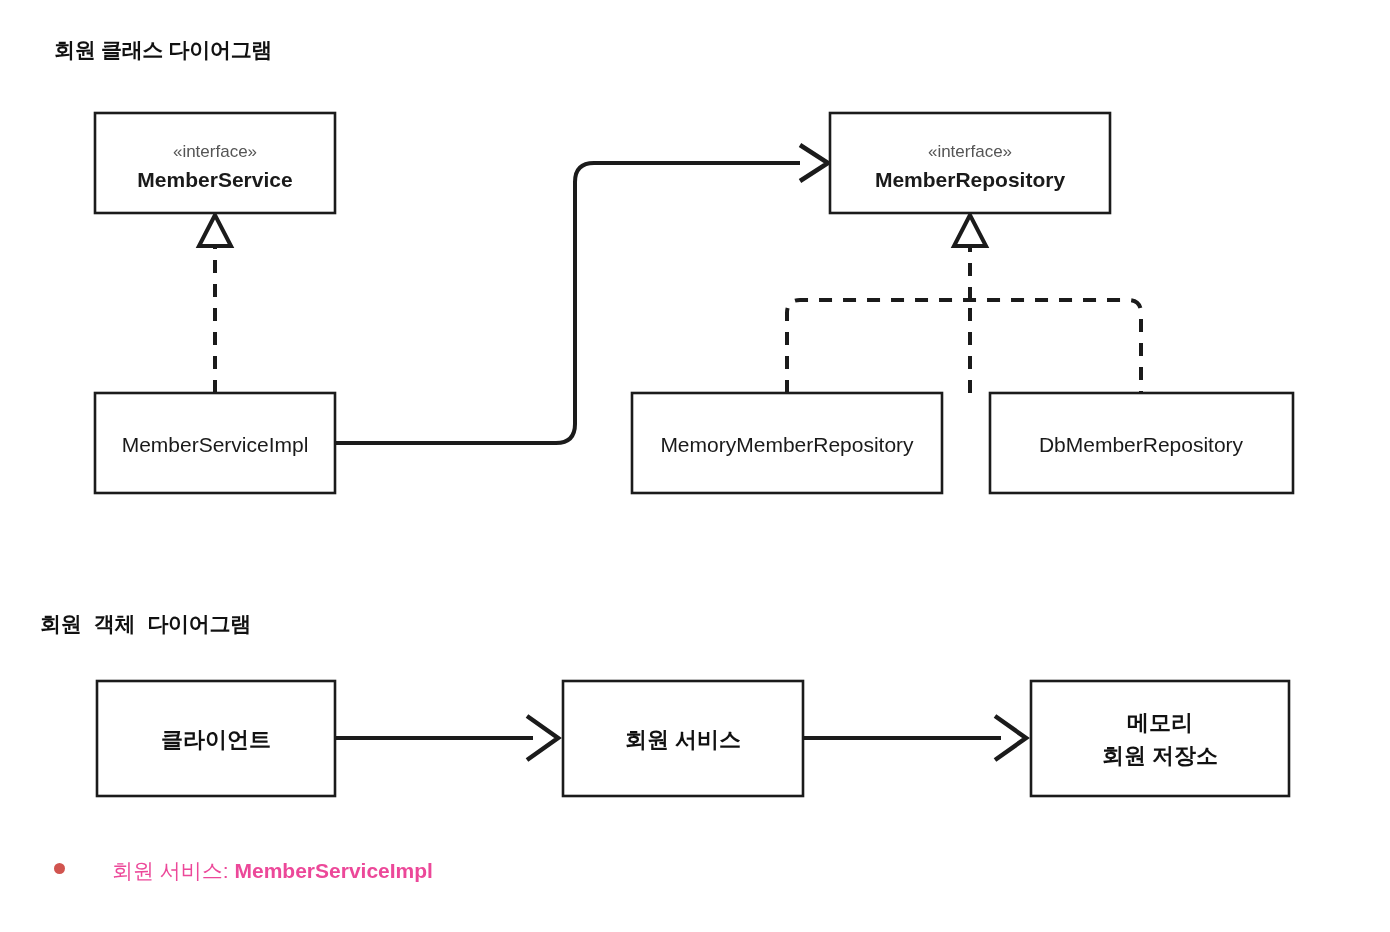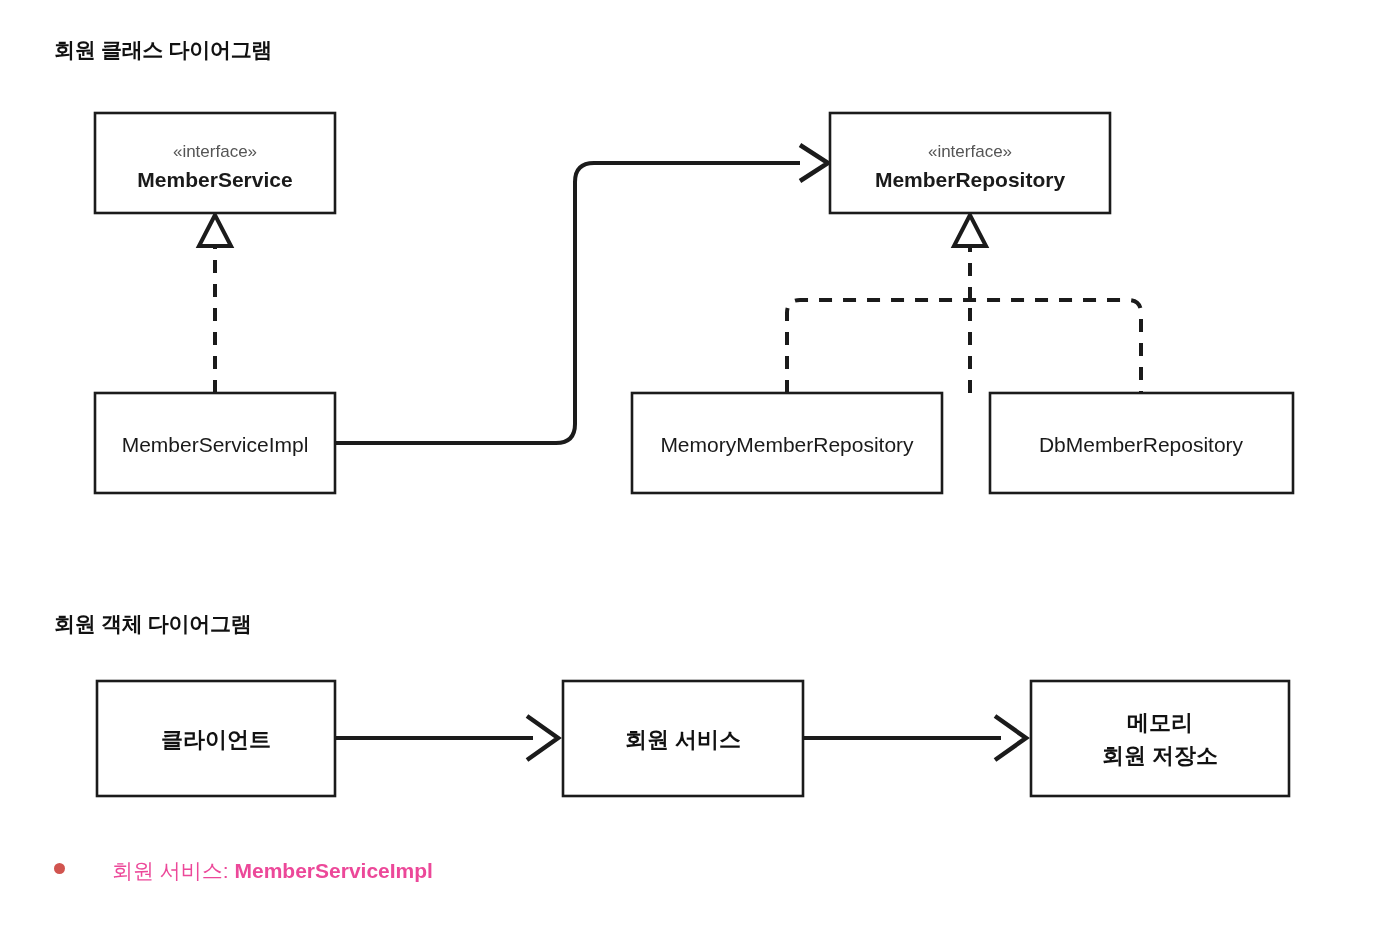--- a/index.html
+++ b/index.html
@@ -22,21 +22,21 @@
   }
   .section-title {
     position: absolute;
     font-size: 21px;
     font-weight: bold;
     letter-spacing: -0.3px;
     color: #111111;
     white-space: nowrap;
   }
   #class-diagram-title { left: 54px; top: 36px; }
-  #object-diagram-title { left: 54px; top: 610px; }
+  #object-diagram-title { left: 40px; top: 610px; font-family: Liberation Mono, monospace; }
 
   svg.diagram {
     position: absolute;
     left: 0;
     top: 0;
     overflow: visible;
   }
   .box-rect {
     fill: #ffffff;
     stroke: #1b1b1b;

